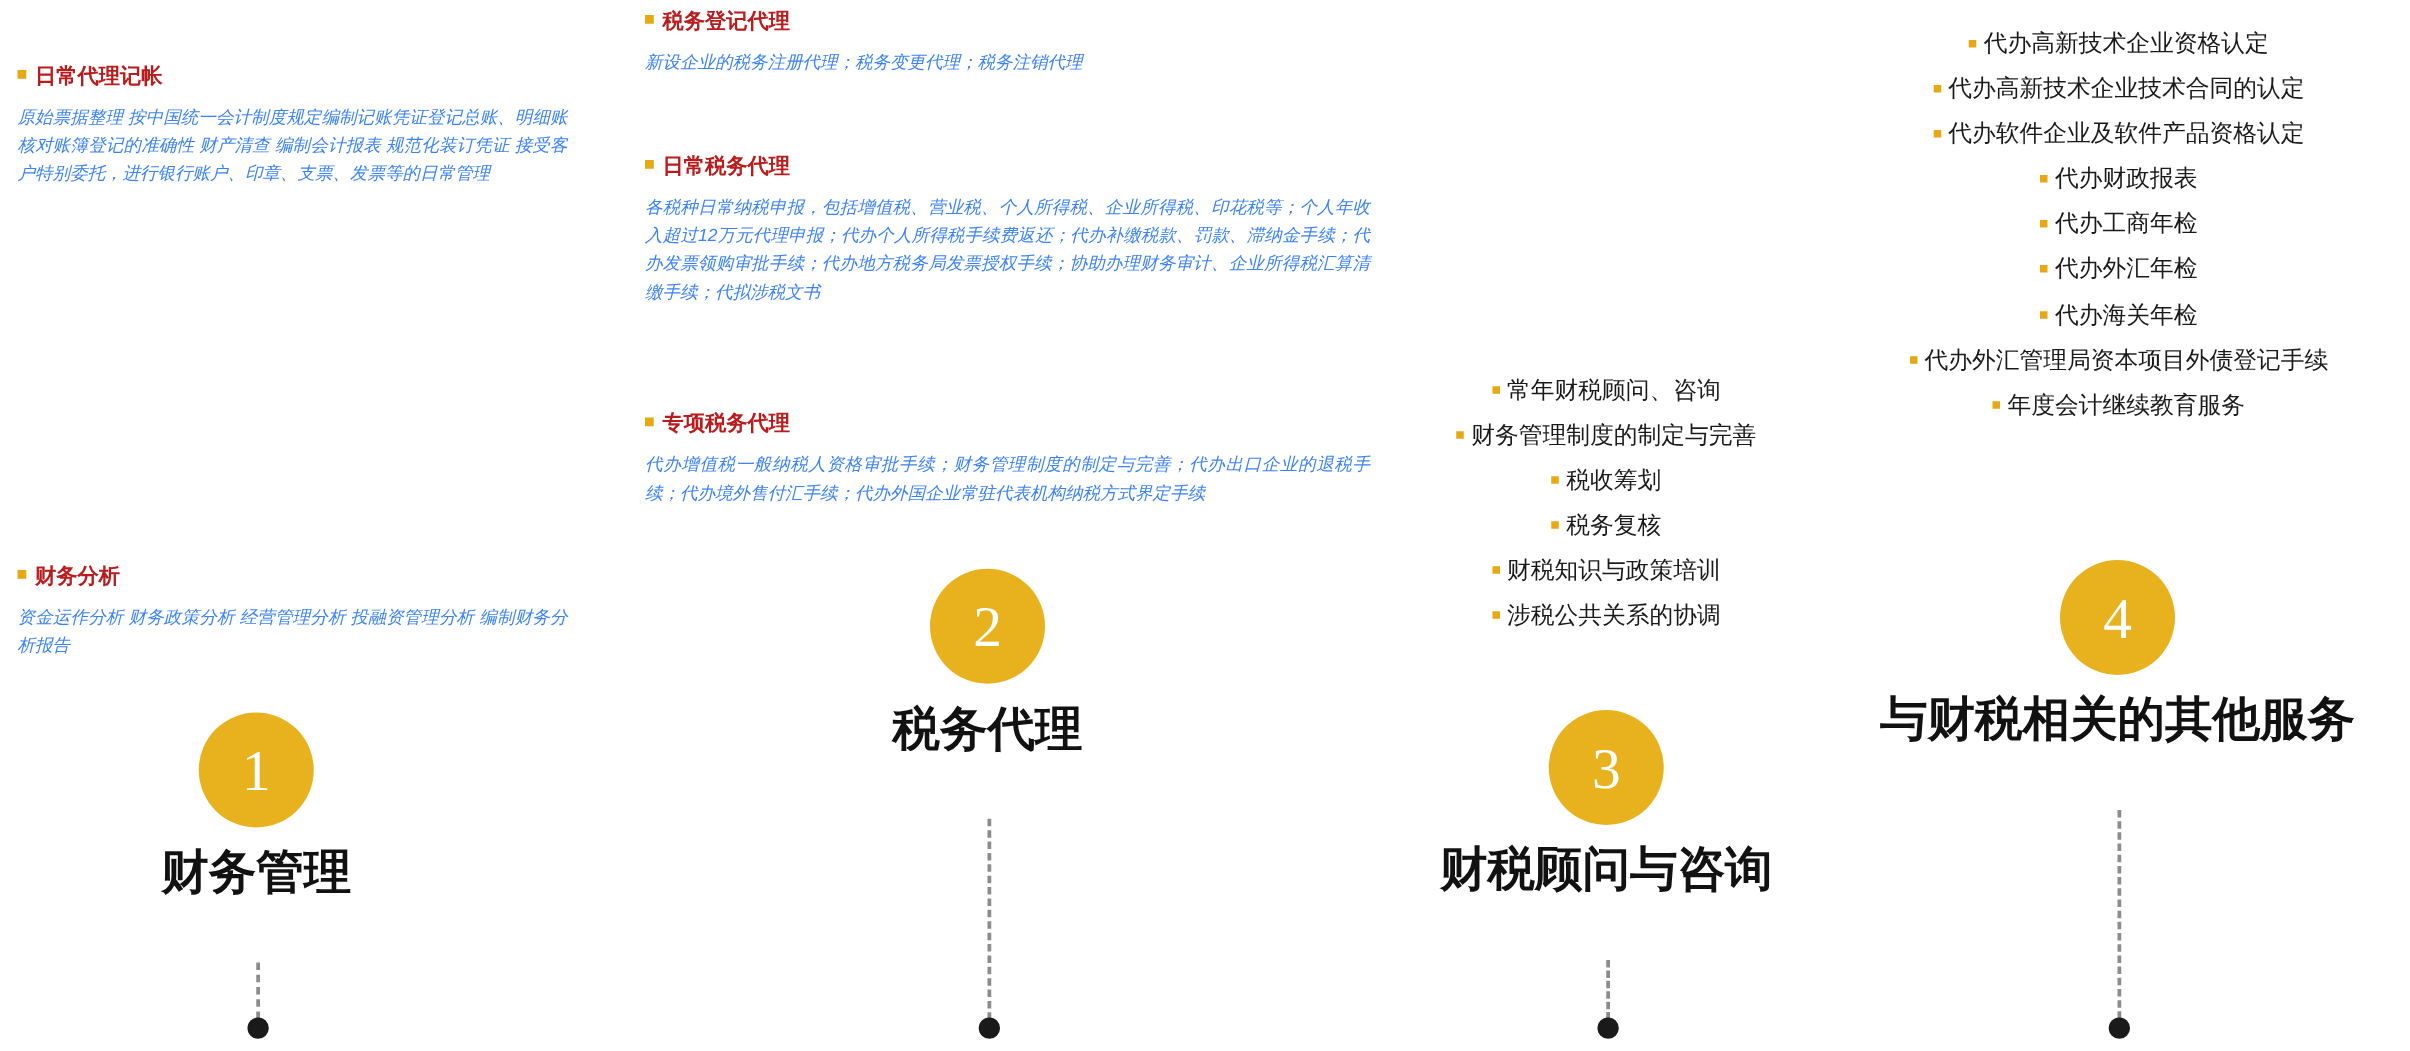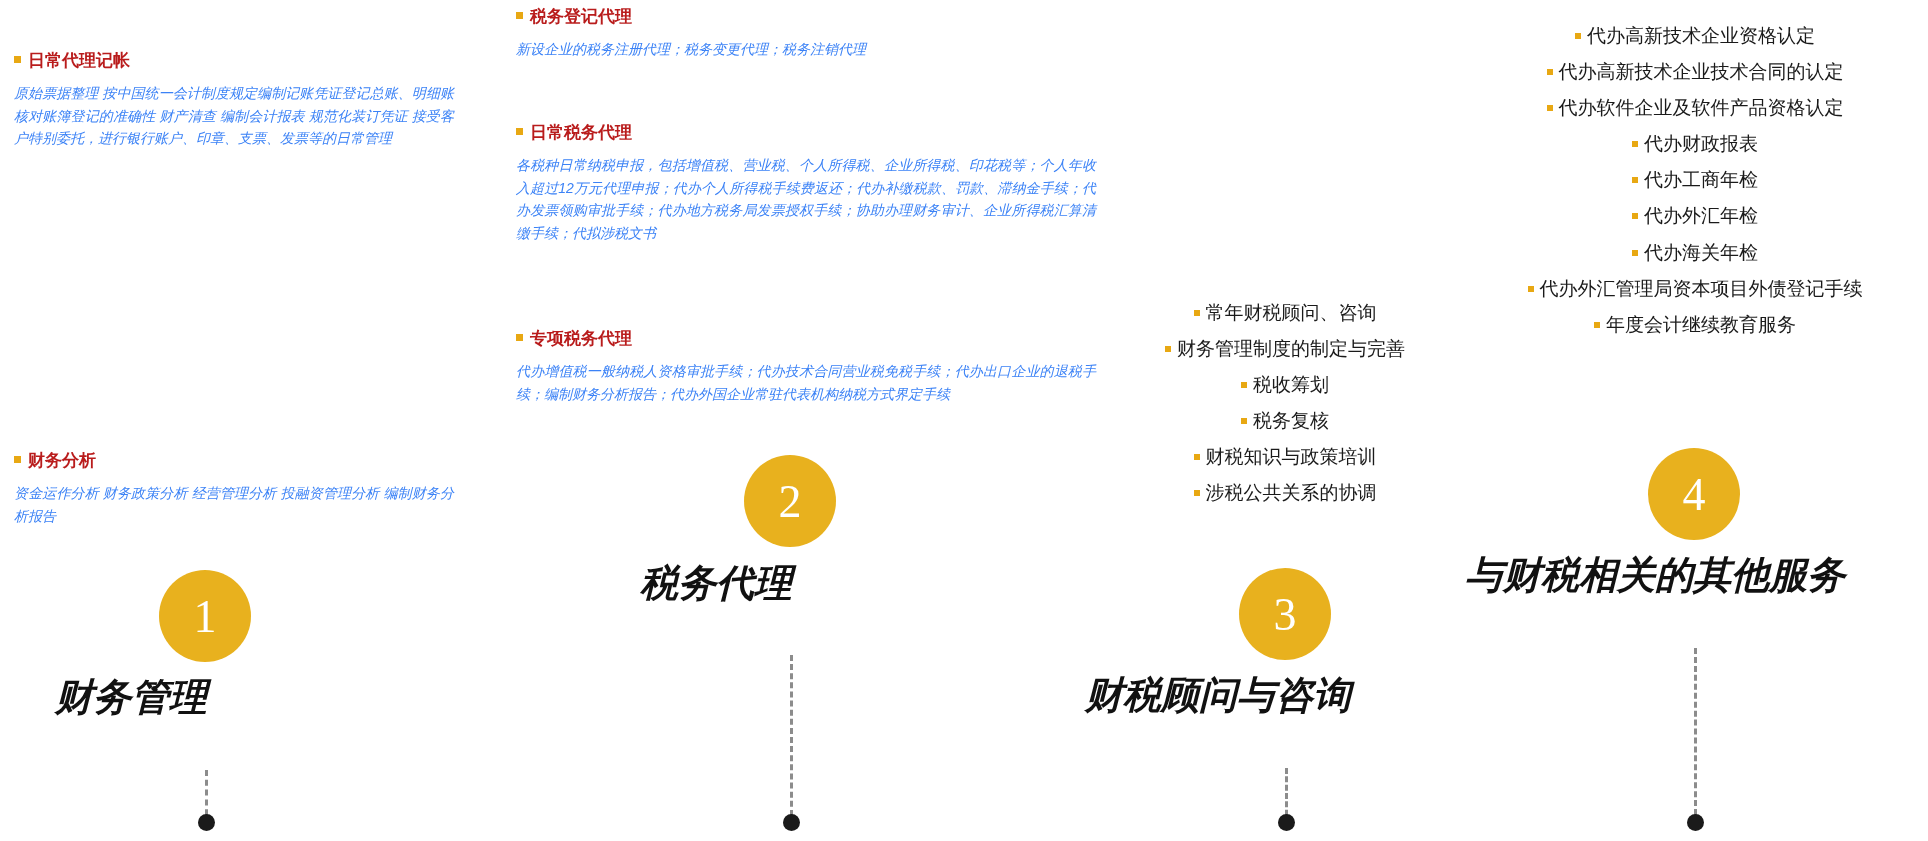--- a/index.html
+++ b/index.html
@@ -80,22 +80,21 @@
     font-family: "Liberation Serif", serif;
     font-weight: normal;
   }
   .step-label {
     position: absolute;
     font-family: "Liberation Serif", serif;
     font-size: 38px;
     font-weight: bold;
     color: #111111;
     white-space: nowrap;
-    text-align: left;
-    font-style: italic;
+    text-align: center;
   }
   .stem {
     position: absolute;
     width: 0;
     border-left: 3px dashed #8c8c8c;
   }
   .dot {
     position: absolute;
     width: 17px;
     height: 17px;
@@ -148,21 +147,21 @@
       <div class="block-title">
         <span class="bullet-sq"></span><span>日常税务代理</span>
       </div>
       <p class="block-body">各税种日常纳税申报，包括增值税、营业税、个人所得税、企业所得税、印花税等；个人年收入超过12万元代理申报；代办个人所得税手续费返还；代办补缴税款、罚款、滞纳金手续；代办发票领购审批手续；代办地方税务局发票授权手续；协助办理财务审计、企业所得税汇算清缴手续；代拟涉税文书</p>
     </div>
 
     <div class="block" style="left:36px; top:328px; width:580px;">
       <div class="block-title">
         <span class="bullet-sq"></span><span>专项税务代理</span>
       </div>
-      <p class="block-body">代办增值税一般纳税人资格审批手续；代办技术合同营业税免税手续；代办出口企业的退税手续；编制财务分析报告；代办外国企业常驻代表机构纳税方式界定手续</p>
+      <p class="block-body">代办增值税一般纳税人资格审批手续；财务管理制度的制定与完善；代办出口企业的退税手续；代办境外售付汇手续；代办外国企业常驻代表机构纳税方式界定手续</p>
     </div>
 
     <div class="circle" style="left:264px; top:455px; width:92px; height:92px; font-size:46px;">
       <span>2</span>
     </div>
     <div class="step-label" style="left:160px; top:558px; width:300px;">税务代理</div>
     <div class="stem" style="left:310px; top:655px; height:170px;"></div>
     <div class="dot" style="left:303px; top:814px;"></div>
   </div>
 

